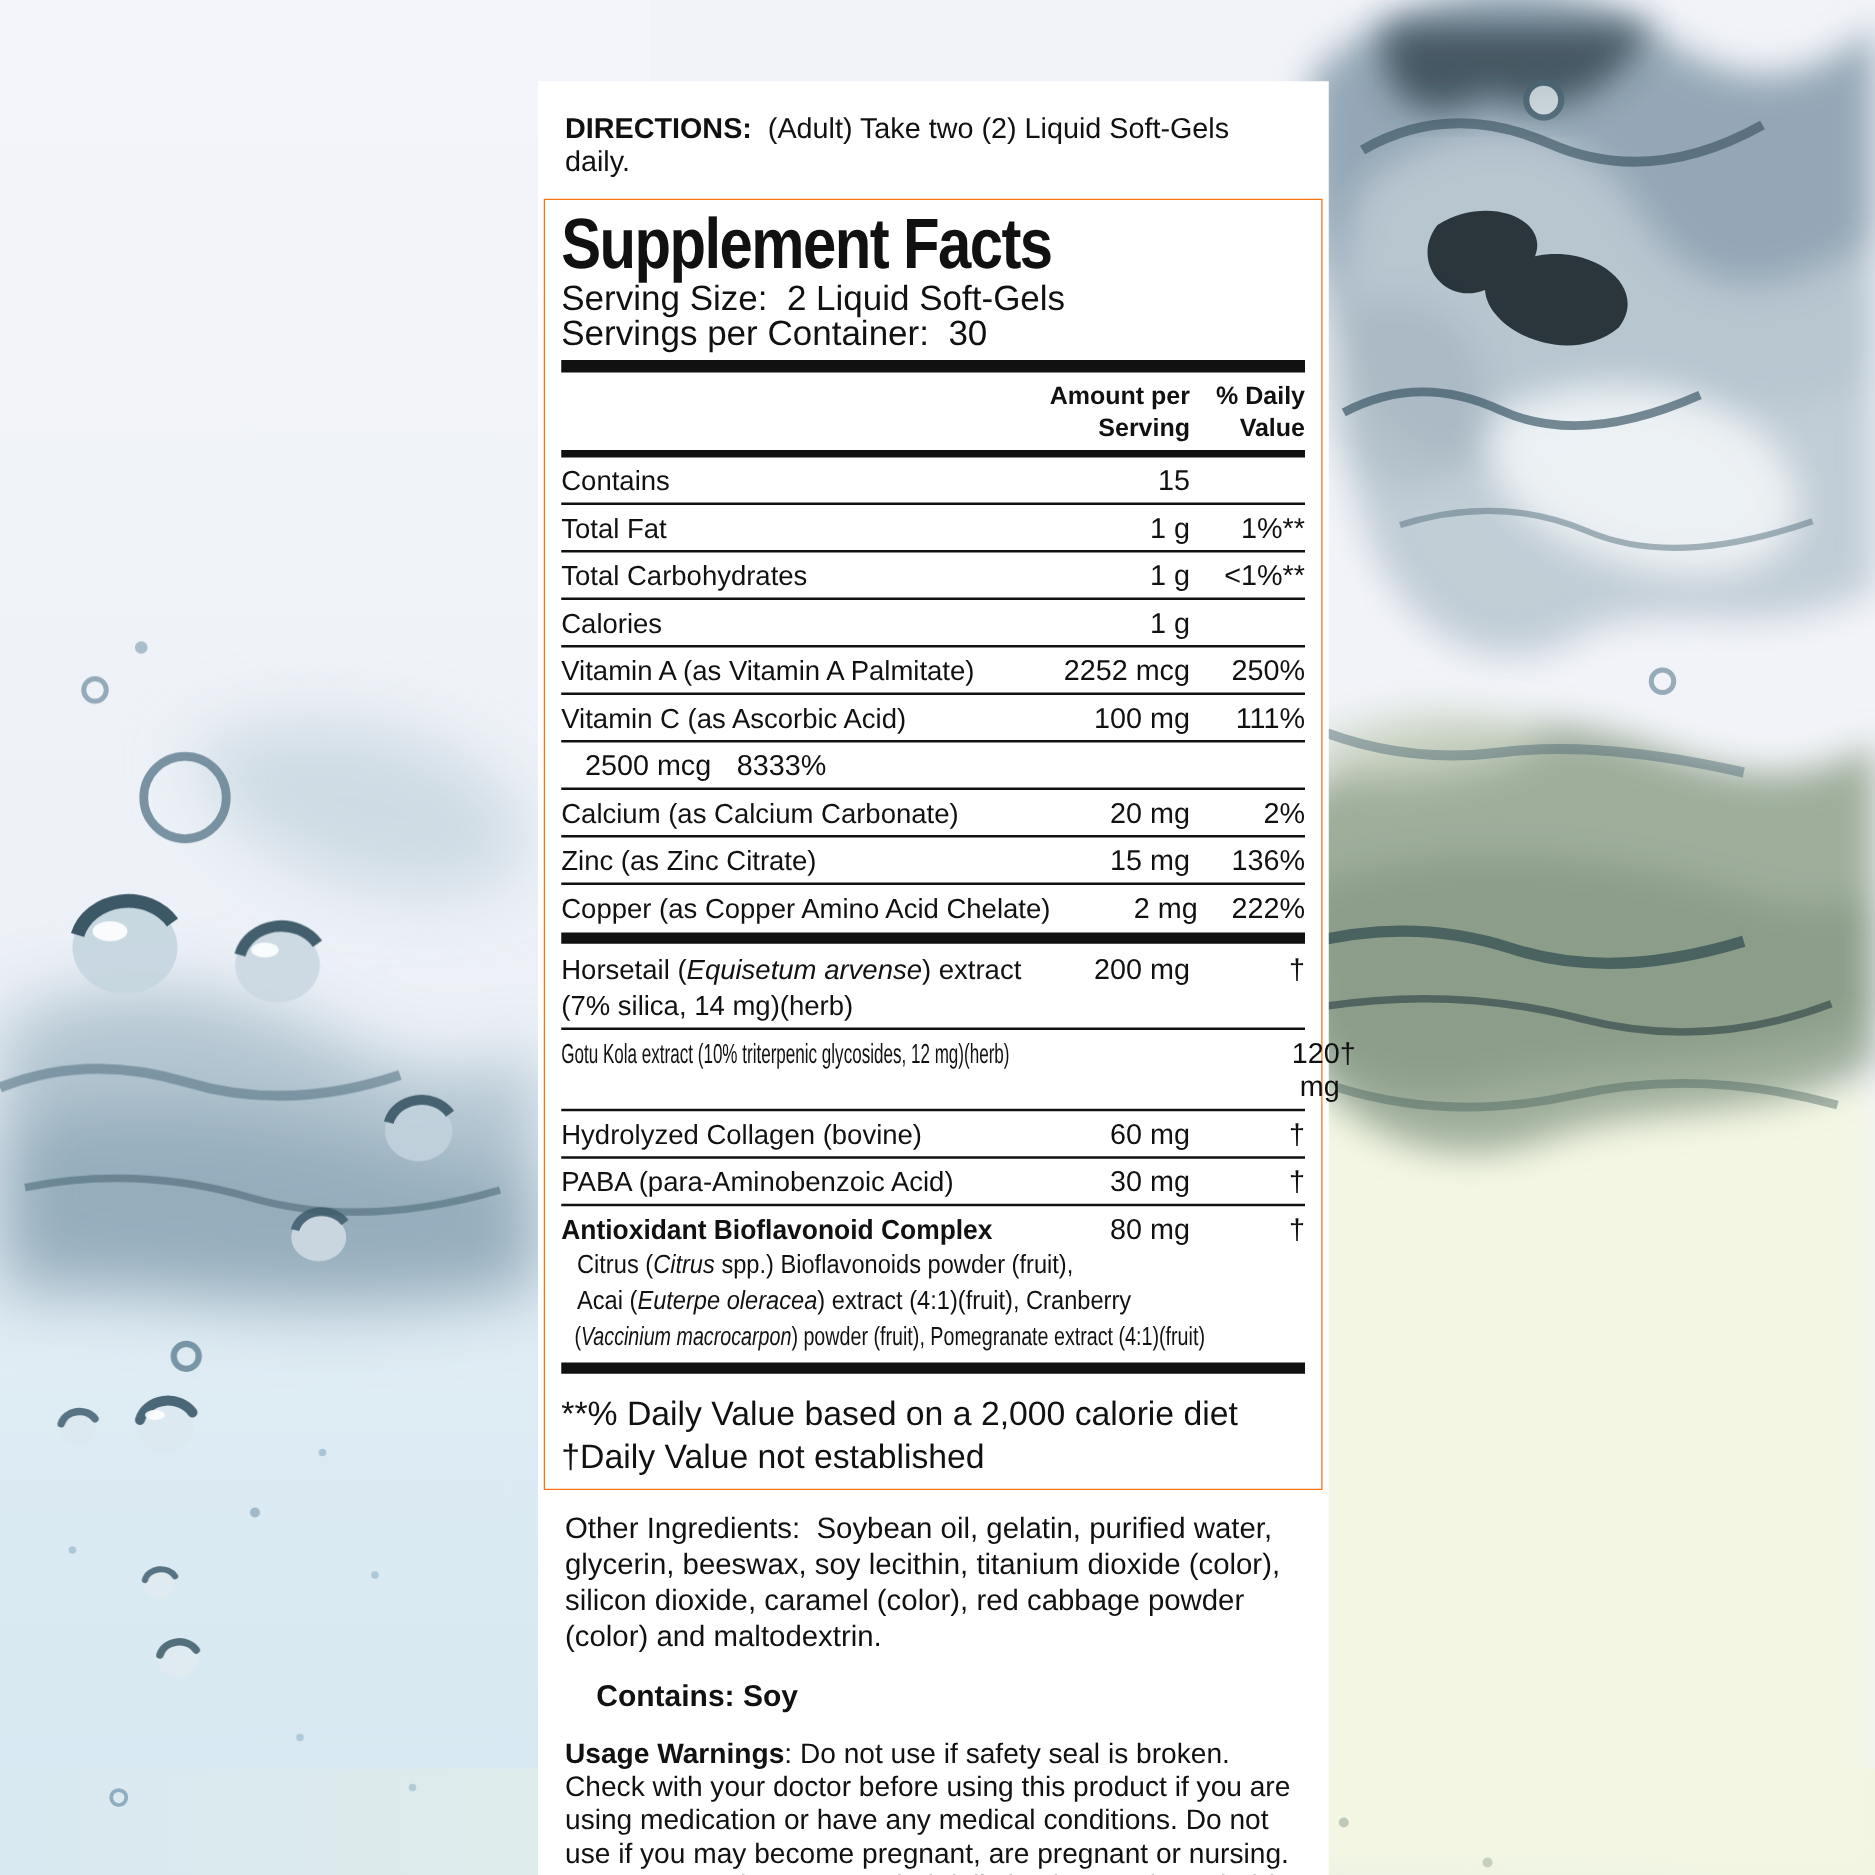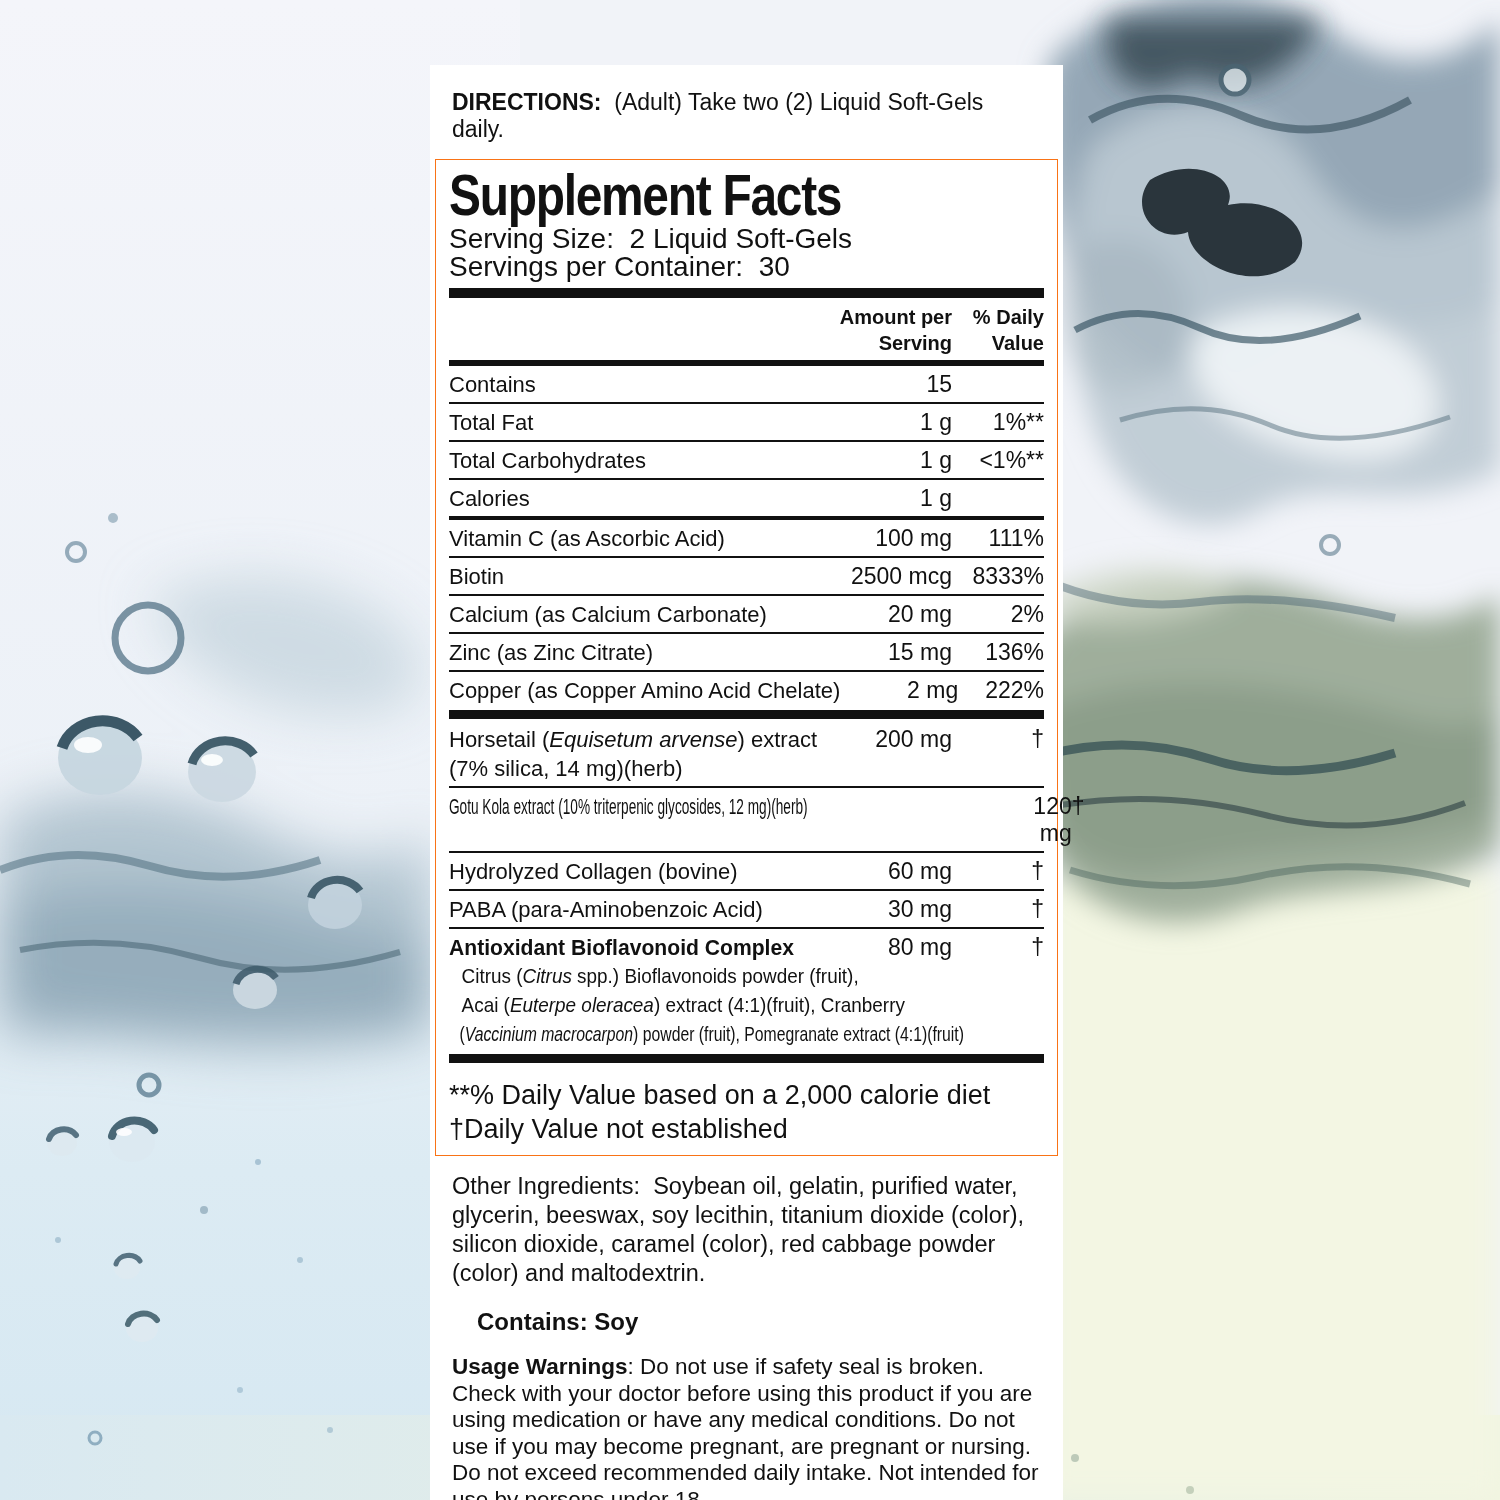--- a/index.html
+++ b/index.html
@@ -231,32 +231,38 @@
         </div>
         <div class="sep"></div>
         <div class="frow">
           <div class="fline">
             <span class="fname"><span>Calories</span></span>
             <span class="famt">1 g</span>
             <span class="fdv"></span>
           </div>
         </div>
         <div class="sep"></div>
+        <div class="frow">
+          <div class="fline">
+            <span class="fname"><span>Vitamin A (as Vitamin A Palmitate)</span></span>
+            <span class="famt">2252 mcg</span>
+            <span class="fdv">250%</span>
+          </div>
+        </div>
         <div class="sep"></div>
         <div class="frow">
           <div class="fline">
             <span class="fname"><span>Vitamin C (as Ascorbic Acid)</span></span>
             <span class="famt">100 mg</span>
             <span class="fdv">111%</span>
           </div>
         </div>
         <div class="sep"></div>
         <div class="frow">
           <div class="fline">
-            <span class="fname"><span>Biotin</span></span>
             <span class="famt">2500 mcg</span>
             <span class="fdv">8333%</span>
           </div>
         </div>
         <div class="sep"></div>
         <div class="frow">
           <div class="fline">
             <span class="fname"><span>Calcium (as Calcium Carbonate)</span></span>
             <span class="famt">20 mg</span>
             <span class="fdv">2%</span>

